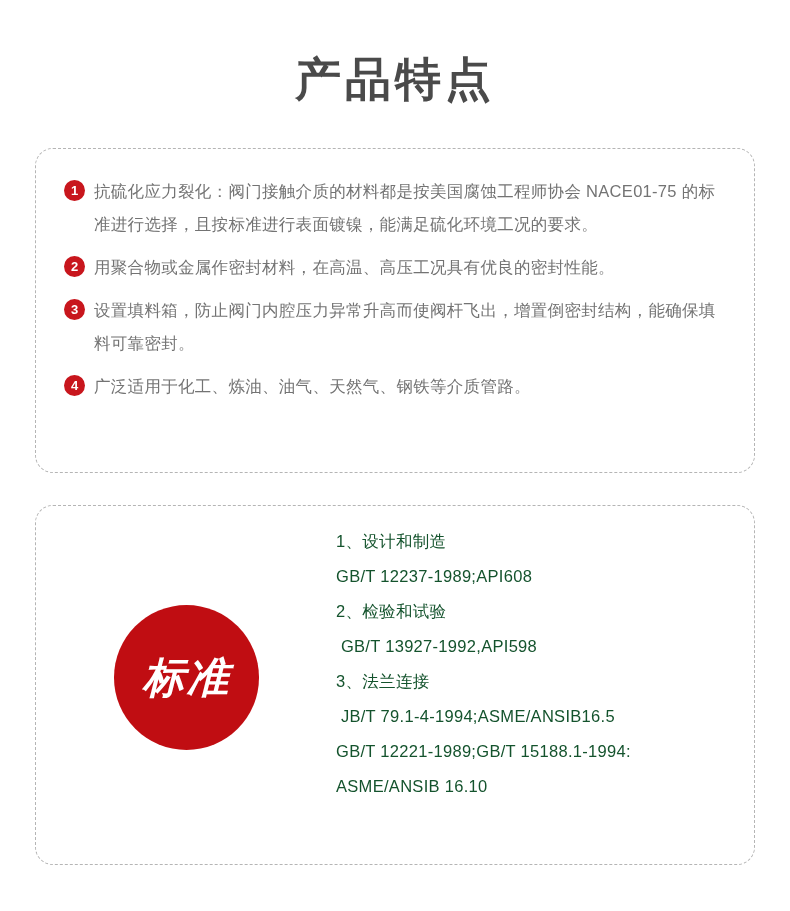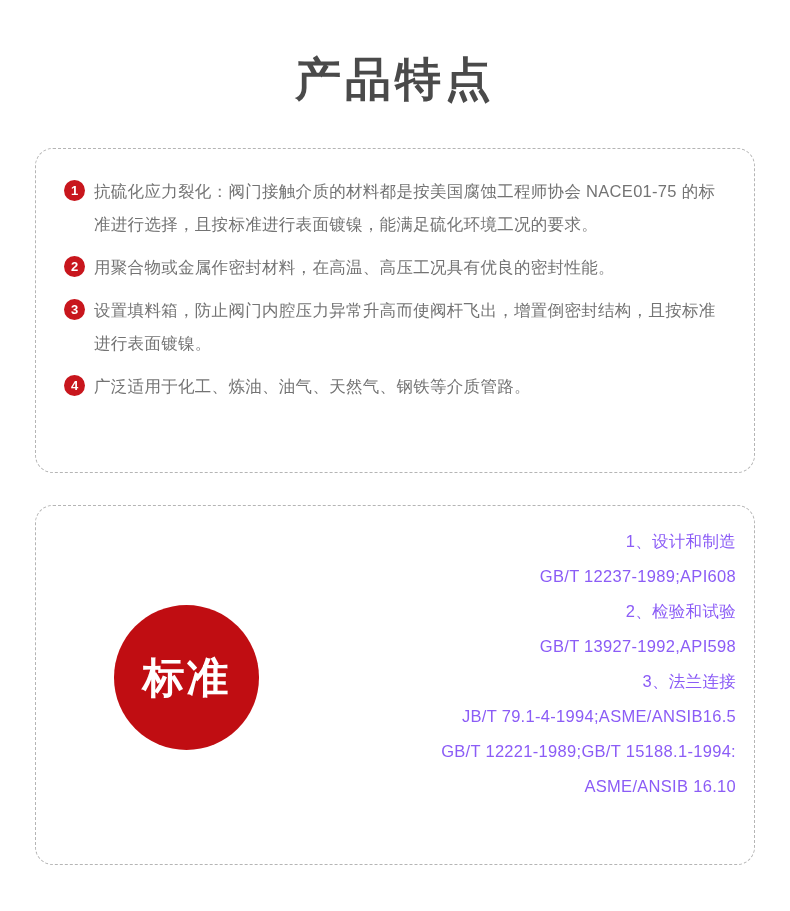--- a/index.html
+++ b/index.html
@@ -86,34 +86,34 @@
     height: 145px;
     border-radius: 50%;
     background: #c00d12;
     color: #ffffff;
     display: flex;
     align-items: center;
     justify-content: center;
     font-size: 42px;
     font-weight: bold;
     letter-spacing: 2px;
+    font-style: italic;
   }
   .standards-list {
     position: absolute;
     left: 300px;
     top: 18px;
     width: 400px;
   }
   .std-line {
     font-size: 16.5px;
     line-height: 35px;
-    color: #8b5cf6;
+    color: #14532d;
     letter-spacing: 0.3px;
     white-space: pre;
-    text-align: right;
   }
 </style>
 </head>
 <body>
 
 <div class="page">
 
   <div class="page-title">产品特点</div>
 
   <div class="panel features-panel">
@@ -123,21 +123,21 @@
       <span class="feature-text">抗硫化应力裂化：阀门接触介质的材料都是按美国腐蚀工程师协会 NACE01-75 的标准进行选择，且按标准进行表面镀镍，能满足硫化环境工况的要求。</span>
     </div>
 
     <div class="feature-item">
       <span class="badge">2</span>
       <span class="feature-text">用聚合物或金属作密封材料，在高温、高压工况具有优良的密封性能。</span>
     </div>
 
     <div class="feature-item">
       <span class="badge">3</span>
-      <span class="feature-text">设置填料箱，防止阀门内腔压力异常升高而使阀杆飞出，增置倒密封结构，且按标准进行表面镀镍。</span>
+      <span class="feature-text">设置填料箱，防止阀门内腔压力异常升高而使阀杆飞出，增置倒密封结构，能确保填料可靠密封。</span>
     </div>
 
     <div class="feature-item">
       <span class="badge">4</span>
       <span class="feature-text">广泛适用于化工、炼油、油气、天然气、钢铁等介质管路。</span>
     </div>
 
   </div>
 
   <div class="panel standards-panel">

